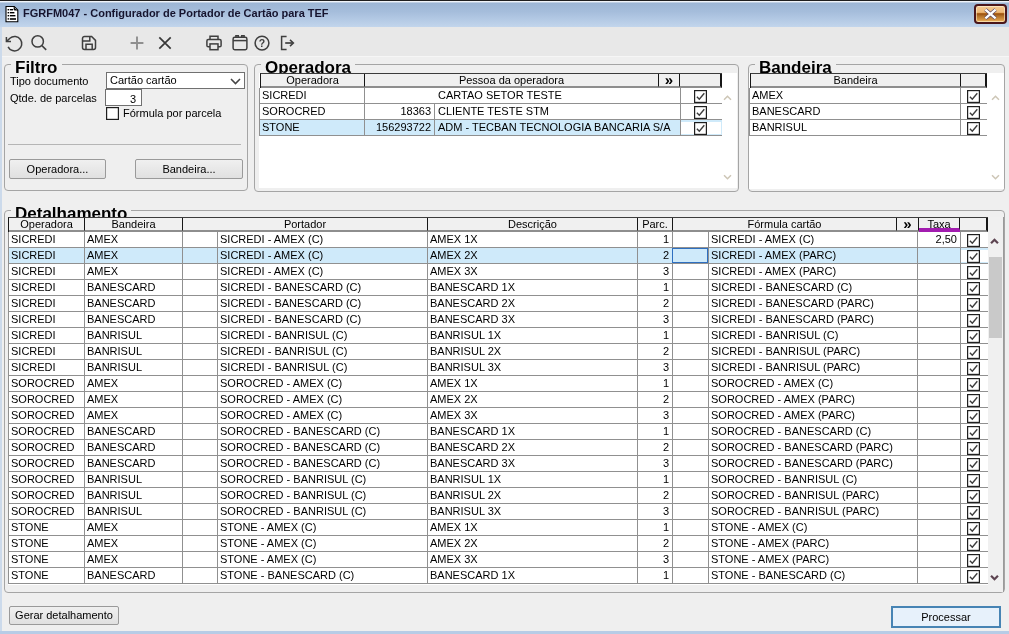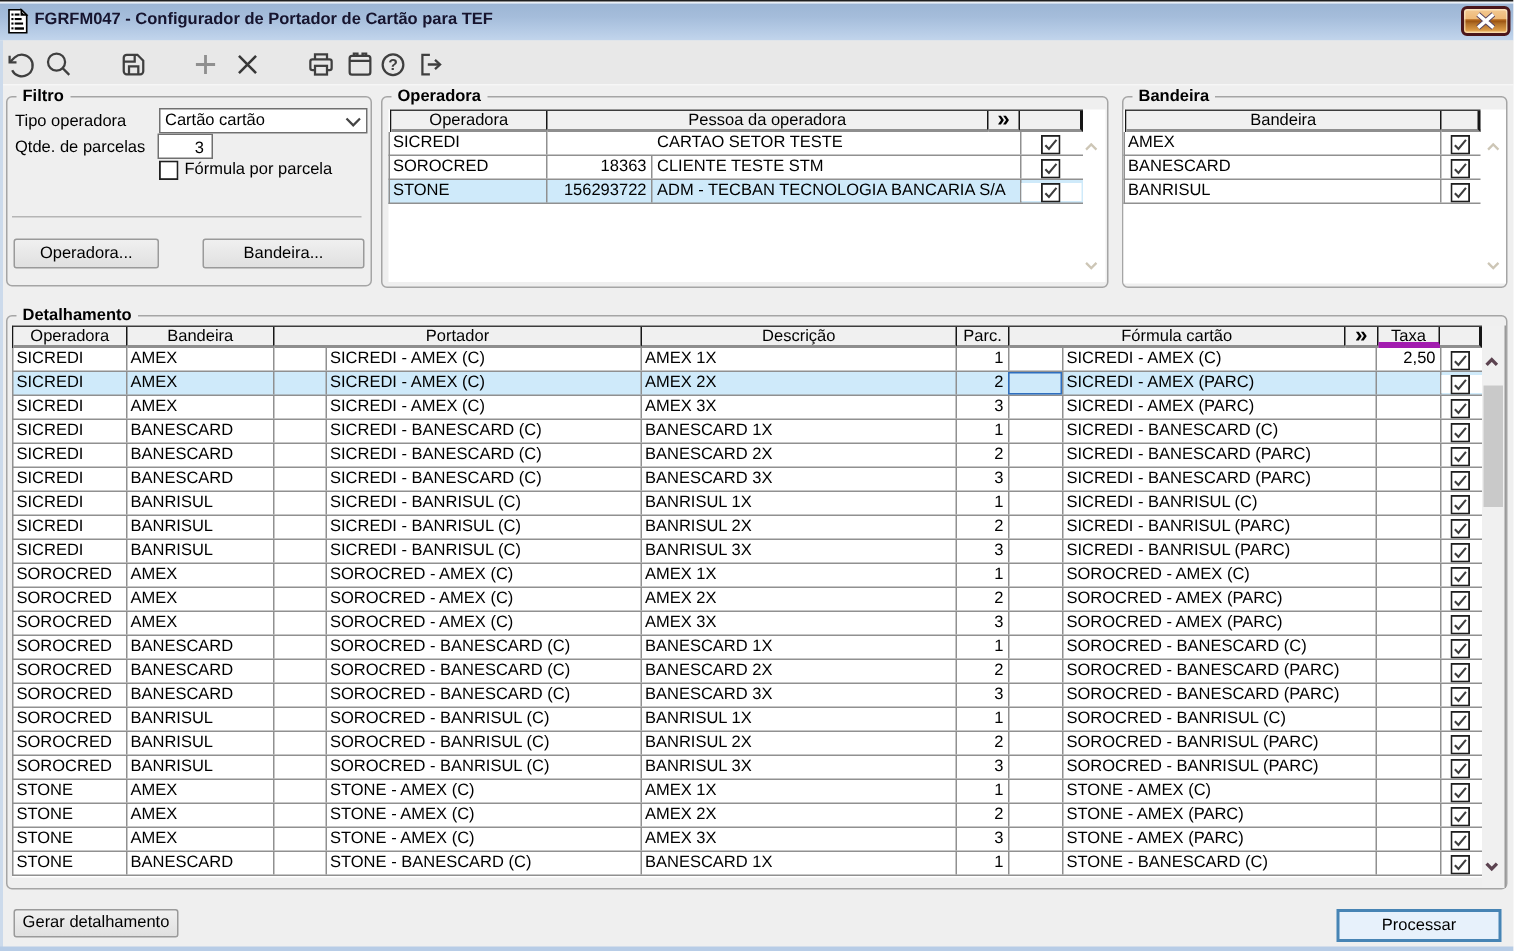--- a/index.html
+++ b/index.html
@@ -1,19 +1,19 @@
 <!DOCTYPE html>
 <html><head><meta charset="utf-8"><style>
 *{margin:0;padding:0;box-sizing:border-box;}
 html,body{width:1009px;height:634px;overflow:hidden;}
 body{font-family:"Liberation Sans",sans-serif;background:#efefef;position:relative;}
 .abs{position:absolute;}
 .lbl{font-size:11px;color:#000;white-space:nowrap;}
 .grp{position:absolute;border:1px solid #a5a5a5;border-radius:4px;}
-.gl{position:absolute;top:-7px;left:6px;background:#efefef;padding:0 4px;font-size:11px;font-weight:bold;white-space:nowrap;}
+.gl{position:absolute;top:-7px;left:6px;background:#efefef;padding:0 4px;font-size:17px;font-weight:bold;white-space:nowrap;}
 .btn{position:absolute;background:linear-gradient(#f0f0f0,#e0e0e0);border:1px solid #9a9a9a;border-radius:2px;font-size:11px;text-align:center;color:#000;}
 .hc{position:absolute;background:#f0f0f0;border-right:2px solid #161616;font-size:11px;text-align:center;color:#000;overflow:hidden;white-space:nowrap;}
 .dc{position:absolute;font-size:11px;color:#000;overflow:hidden;white-space:nowrap;padding-left:2px;}
 .rn{text-align:right;padding-right:3px;padding-left:0;}
 </style></head><body>
 <div class="abs" style="left:0;top:0;width:1009px;height:27px;background:linear-gradient(#fdfdfd 0,#e2eaf4 1px,#9db6d5 2px,#a5bddb 40%,#b3c9e4 70%,#c2d5ec 100%);border-top:1px solid #1f1f1f;"></div>
 <div class="abs" style="left:0;top:27px;width:2px;height:607px;background:#ccdaeb;"></div>
 <div class="abs" style="left:0;top:631px;width:1009px;height:3px;background:#b7cce6;"></div>
 <svg class="abs" style="left:5px;top:5px" width="14" height="18" viewBox="0 0 14 18">
     <path d="M1 1.5 H9.2 L12.8 5 V16.8 H1 Z" fill="#fff" stroke="#000" stroke-width="1.1"></path>
@@ -70,21 +70,21 @@
     <text x="10" y="13.6" text-anchor="middle" font-size="10.5" font-weight="bold" fill="#3f3f3f" font-family="Liberation Sans">?</text>
   </svg>
 <svg class="abs" style="left:277px;top:33px" width="20" height="20" viewBox="0 0 20 20">
     <path d="M9.6 3.5 H4.6 V16.5 H9.6" fill="none" stroke="#3f3f3f" stroke-width="1.5"></path>
     <path d="M8.2 10 H15.8" fill="none" stroke="#3f3f3f" stroke-width="1.7"></path>
     <path d="M13 6.9 L16.4 10 L13 13.1" fill="none" stroke="#3f3f3f" stroke-width="1.5"></path>
   </svg>
 <div class="grp" style="left:4px;top:64px;width:244px;height:127px;">
     <span class="gl">Filtro</span>
   </div>
-<div class="lbl abs" style="left:10px;top:75px;">Tipo operadora</div>
+<div class="lbl abs" style="left:10px;top:75px;">Tipo documento</div>
 <div class="abs" style="left:106px;top:72px;width:139px;height:17px;background:#fff;border:1px solid #707070;"></div>
 <div class="lbl abs" style="left:110px;top:74px;">Cartão cartão</div>
 <svg class="abs" style="left:230px;top:78px" width="11" height="7" viewBox="0 0 11 7">
     <path d="M1 1 L5.5 5.6 L10 1" fill="none" stroke="#444" stroke-width="1.5"></path>
   </svg>
 <div class="lbl abs" style="left:10px;top:92px;">Qtde. de parcelas</div>
 <div class="abs" style="left:105px;top:89px;width:37px;height:17px;background:#fff;border:1px solid #707070;font-size:11px;text-align:right;padding:3px 5px 0 0;">3</div>
 <svg style="position:absolute;left:106px;top:107px" width="13" height="13" viewBox="0 0 13 13">
     <rect x="0.6" y="0.6" width="11.8" height="11.8" fill="#fff" stroke="#1f1f1f" stroke-width="1.2"></rect>
   </svg>

